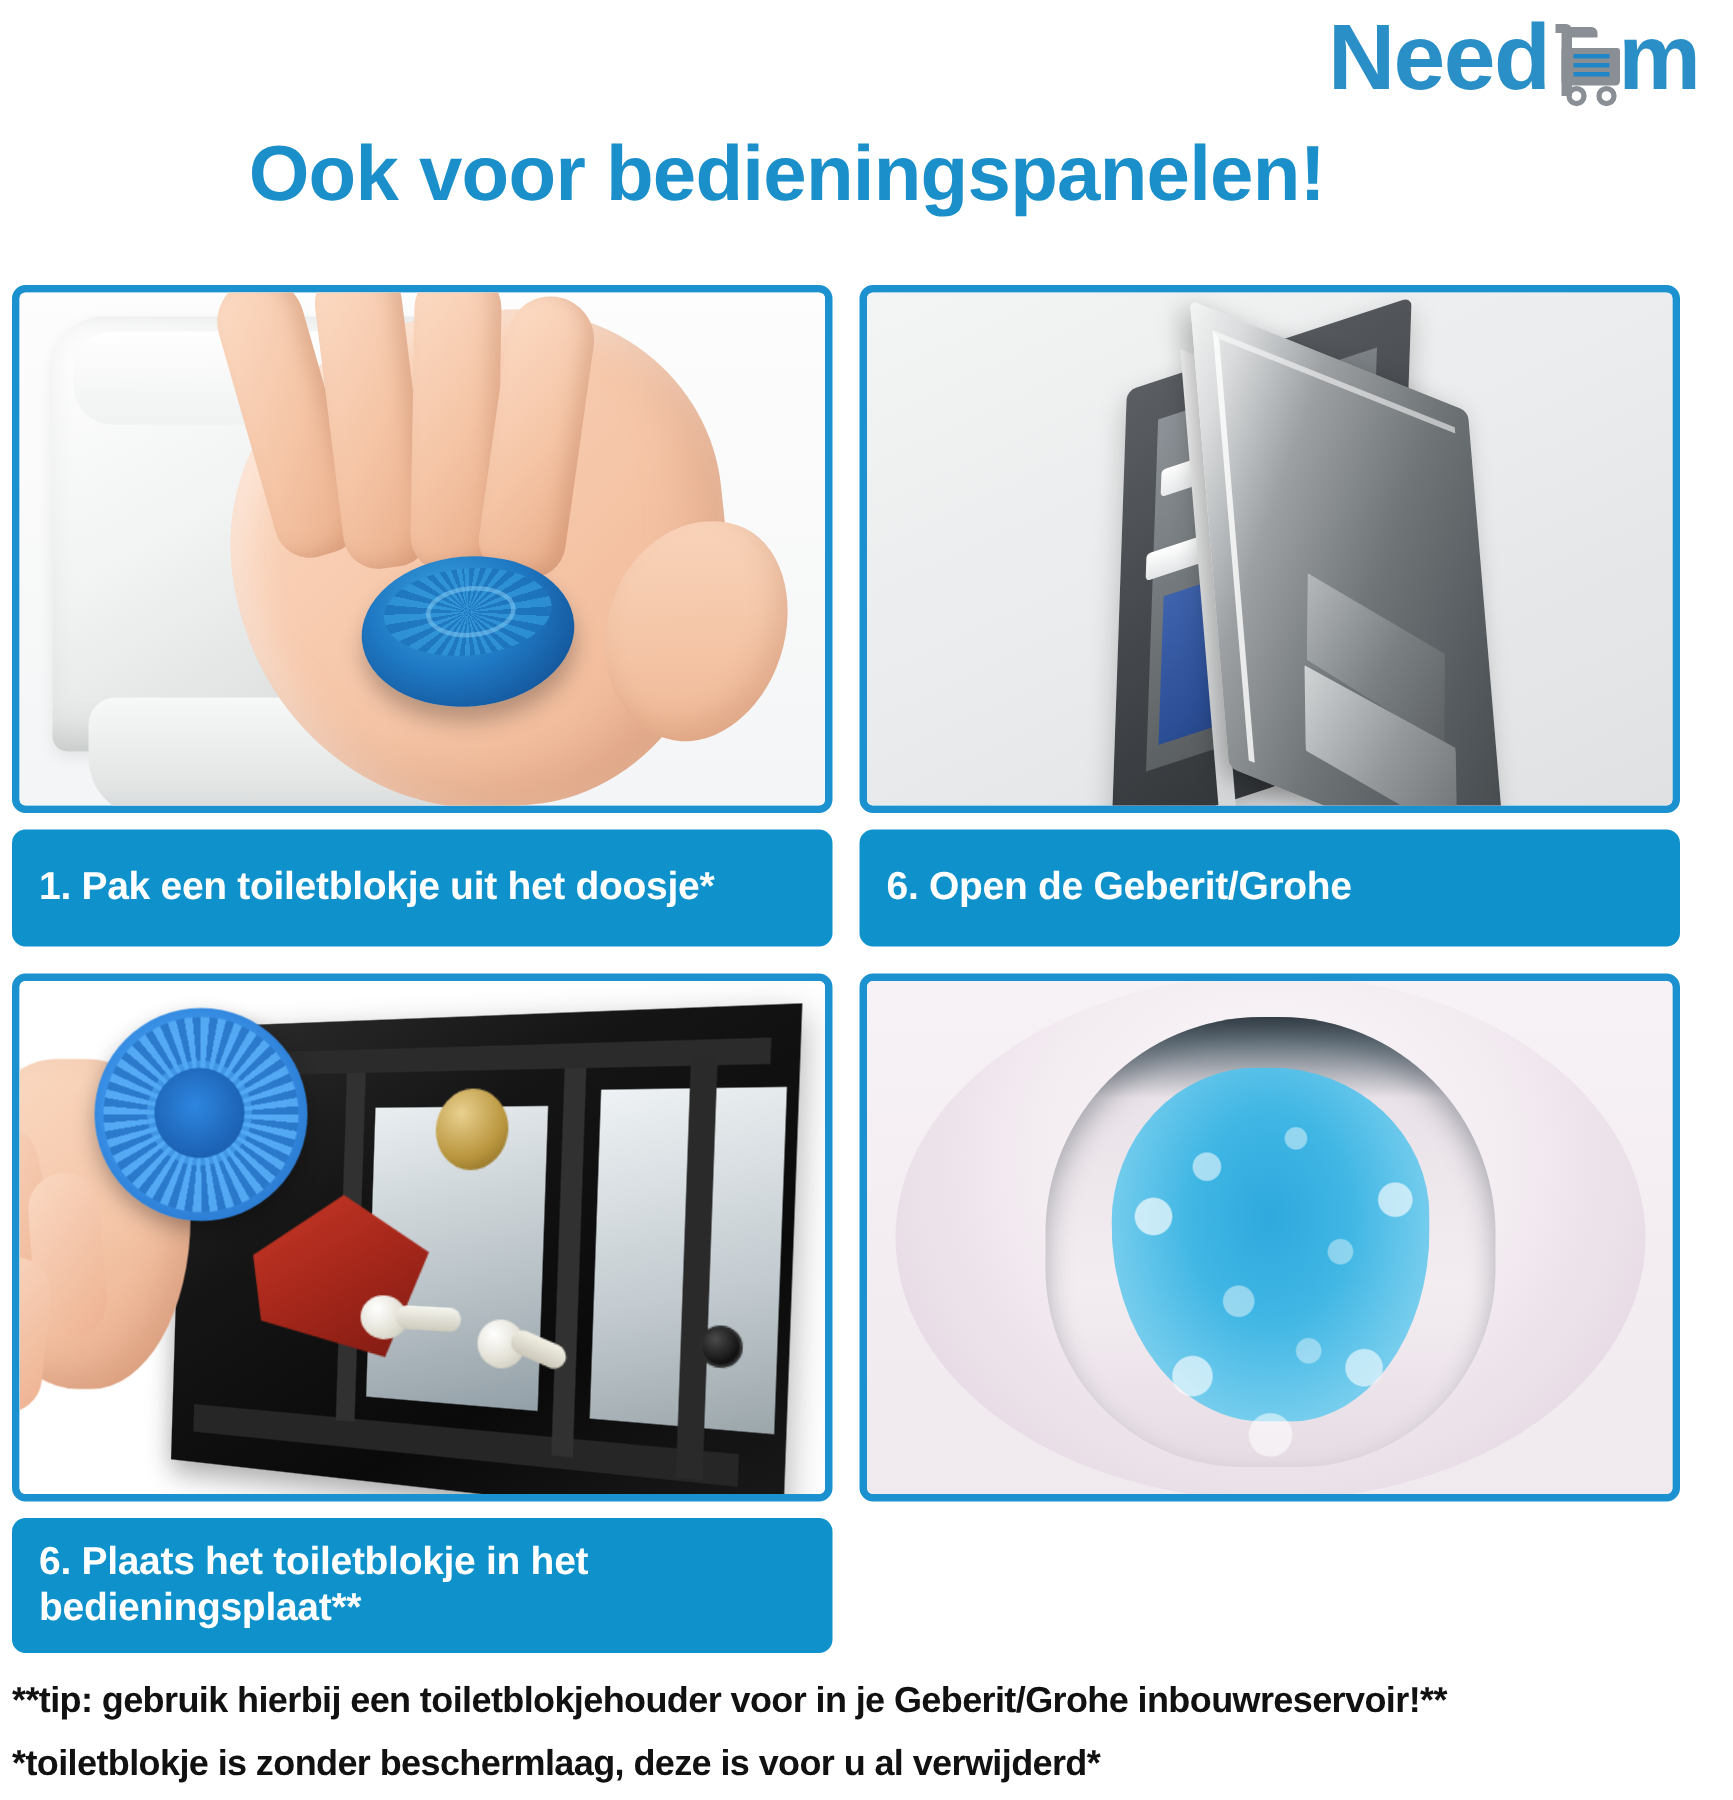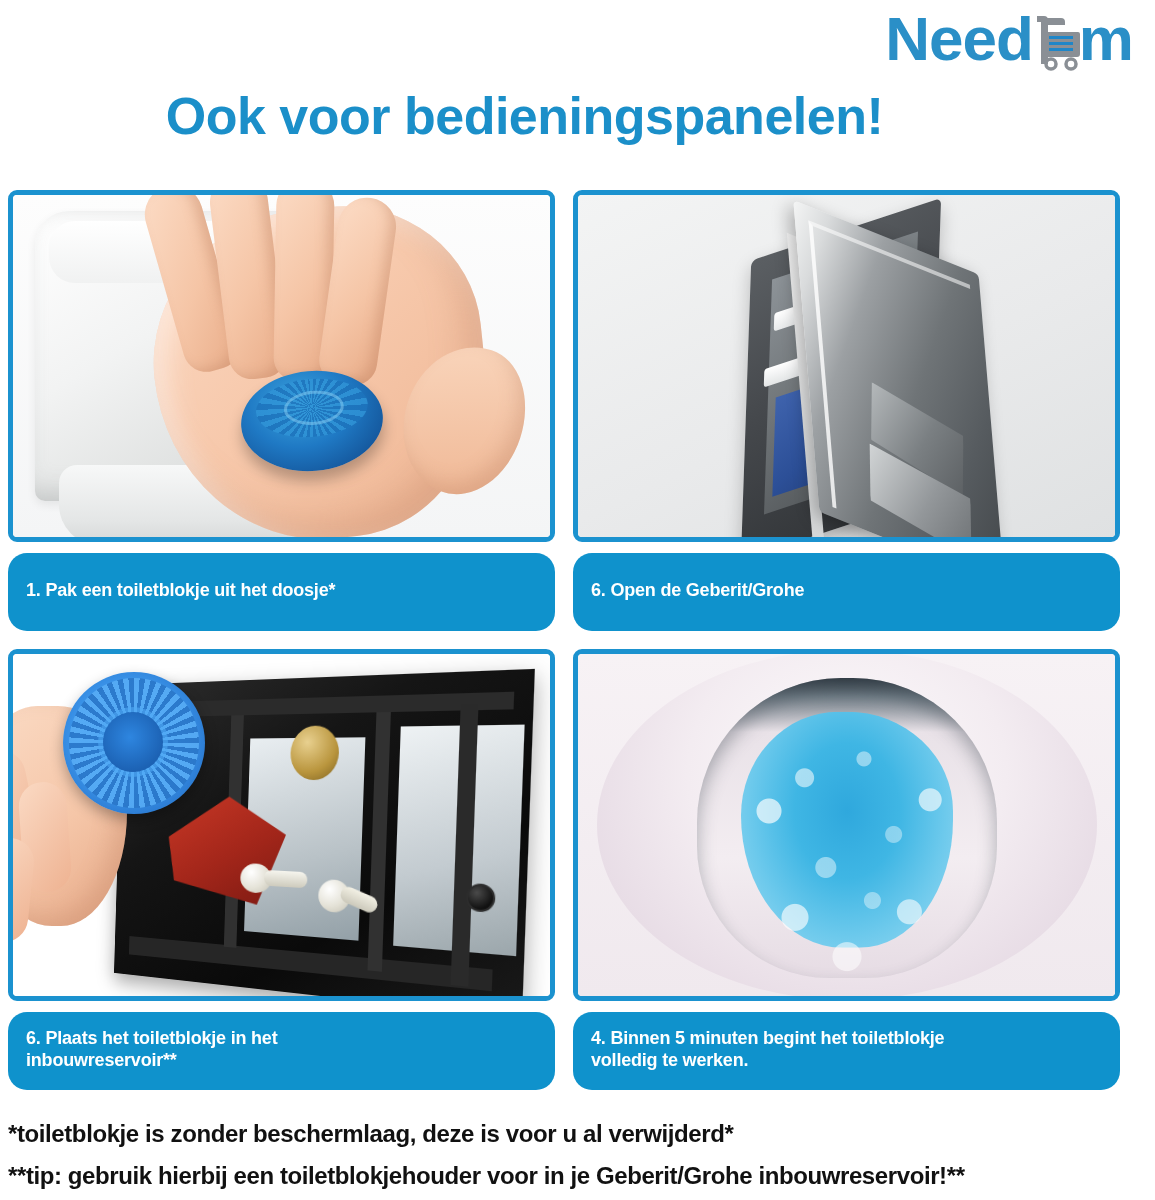--- a/index.html
+++ b/index.html
@@ -82,23 +82,23 @@
   }
   .photo {
     position: absolute;
     inset: 0;
     overflow: hidden;
   }
 
   .caption {
     margin-top: 11px;
     background: #0f92cc;
-    border-radius: 19px;
+    border-radius: 9px;
     color: #ffffff;
-    font-size: 18px;
+    font-size: 26px;
     font-weight: 700;
     line-height: 1.18;
     padding: 13px 16px 16px 18px;
     min-height: 78px;
     display: flex;
     align-items: center;
     letter-spacing: -0.2px;
   }
   .caption.two-line { min-height: 78px; }
   .caption span { display: block; }
@@ -455,43 +455,37 @@
             <div class="p3-fing p3-g2"></div>
             <div class="p3-fing p3-g3"></div>
           </div>
           <div class="p3-nail"></div>
           <div class="p3-block"></div>
         </div>
       </div>
       <div class="caption two-line">
         <div>
           <span>6. Plaats het toiletblokje in het</span>
-          <span>inbouwreservoir**</span>
+          <span>bedieningsplaat**</span>
         </div>
       </div>
     </div>
 
     <div class="card">
       <div class="photo-frame">
         <div class="photo">
           <div class="p4-bg"></div>
           <div class="p4-seat"></div>
           <div class="p4-rim"></div>
           <div class="p4-water"></div>
           <div class="p4-foam"></div>
         </div>
       </div>
-      <div class="caption two-line">
-        <div>
-          <span>4. Binnen 5 minuten begint het toiletblokje</span>
-          <span>volledig te werken.</span>
-        </div>
-      </div>
     </div>
 
   </div>
 
   <div class="footnotes">
+    <div>**tip: gebruik hierbij een toiletblokjehouder voor in je Geberit/Grohe inbouwreservoir!**</div>
     <div>*toiletblokje is zonder beschermlaag, deze is voor u al verwijderd*</div>
-    <div>**tip: gebruik hierbij een toiletblokjehouder voor in je Geberit/Grohe inbouwreservoir!**</div>
   </div>
 
 </div>
 
 </body></html>

